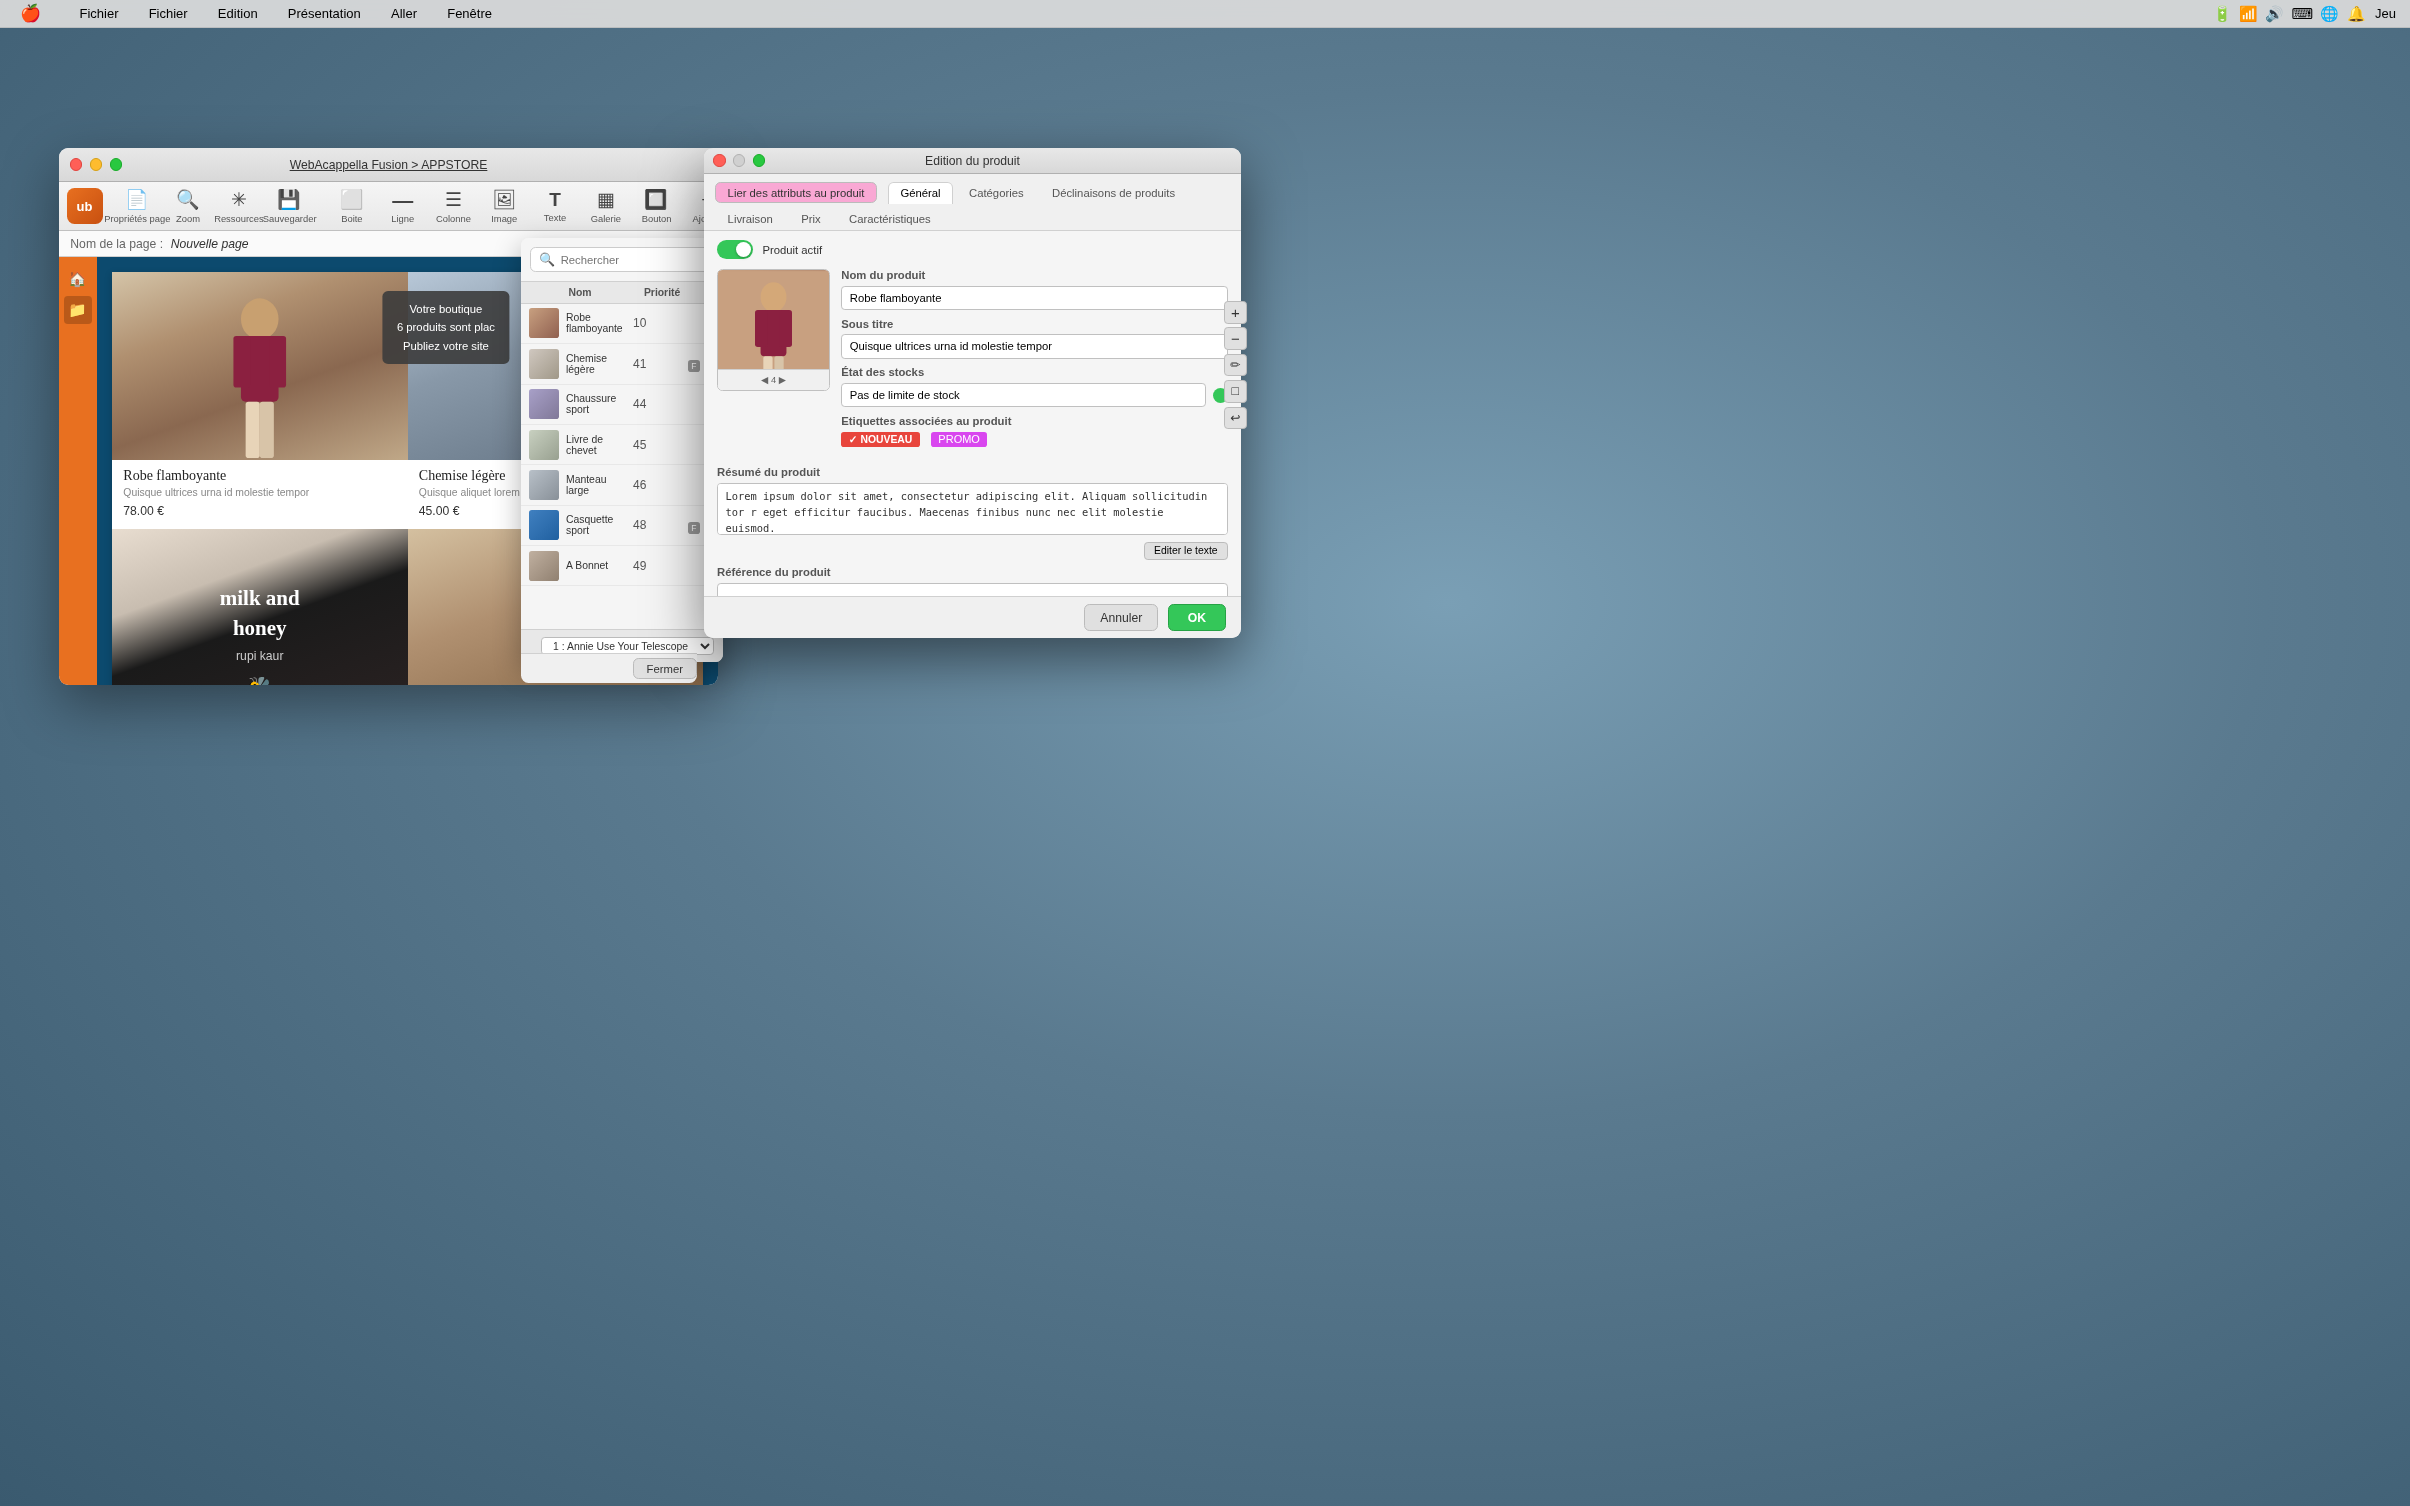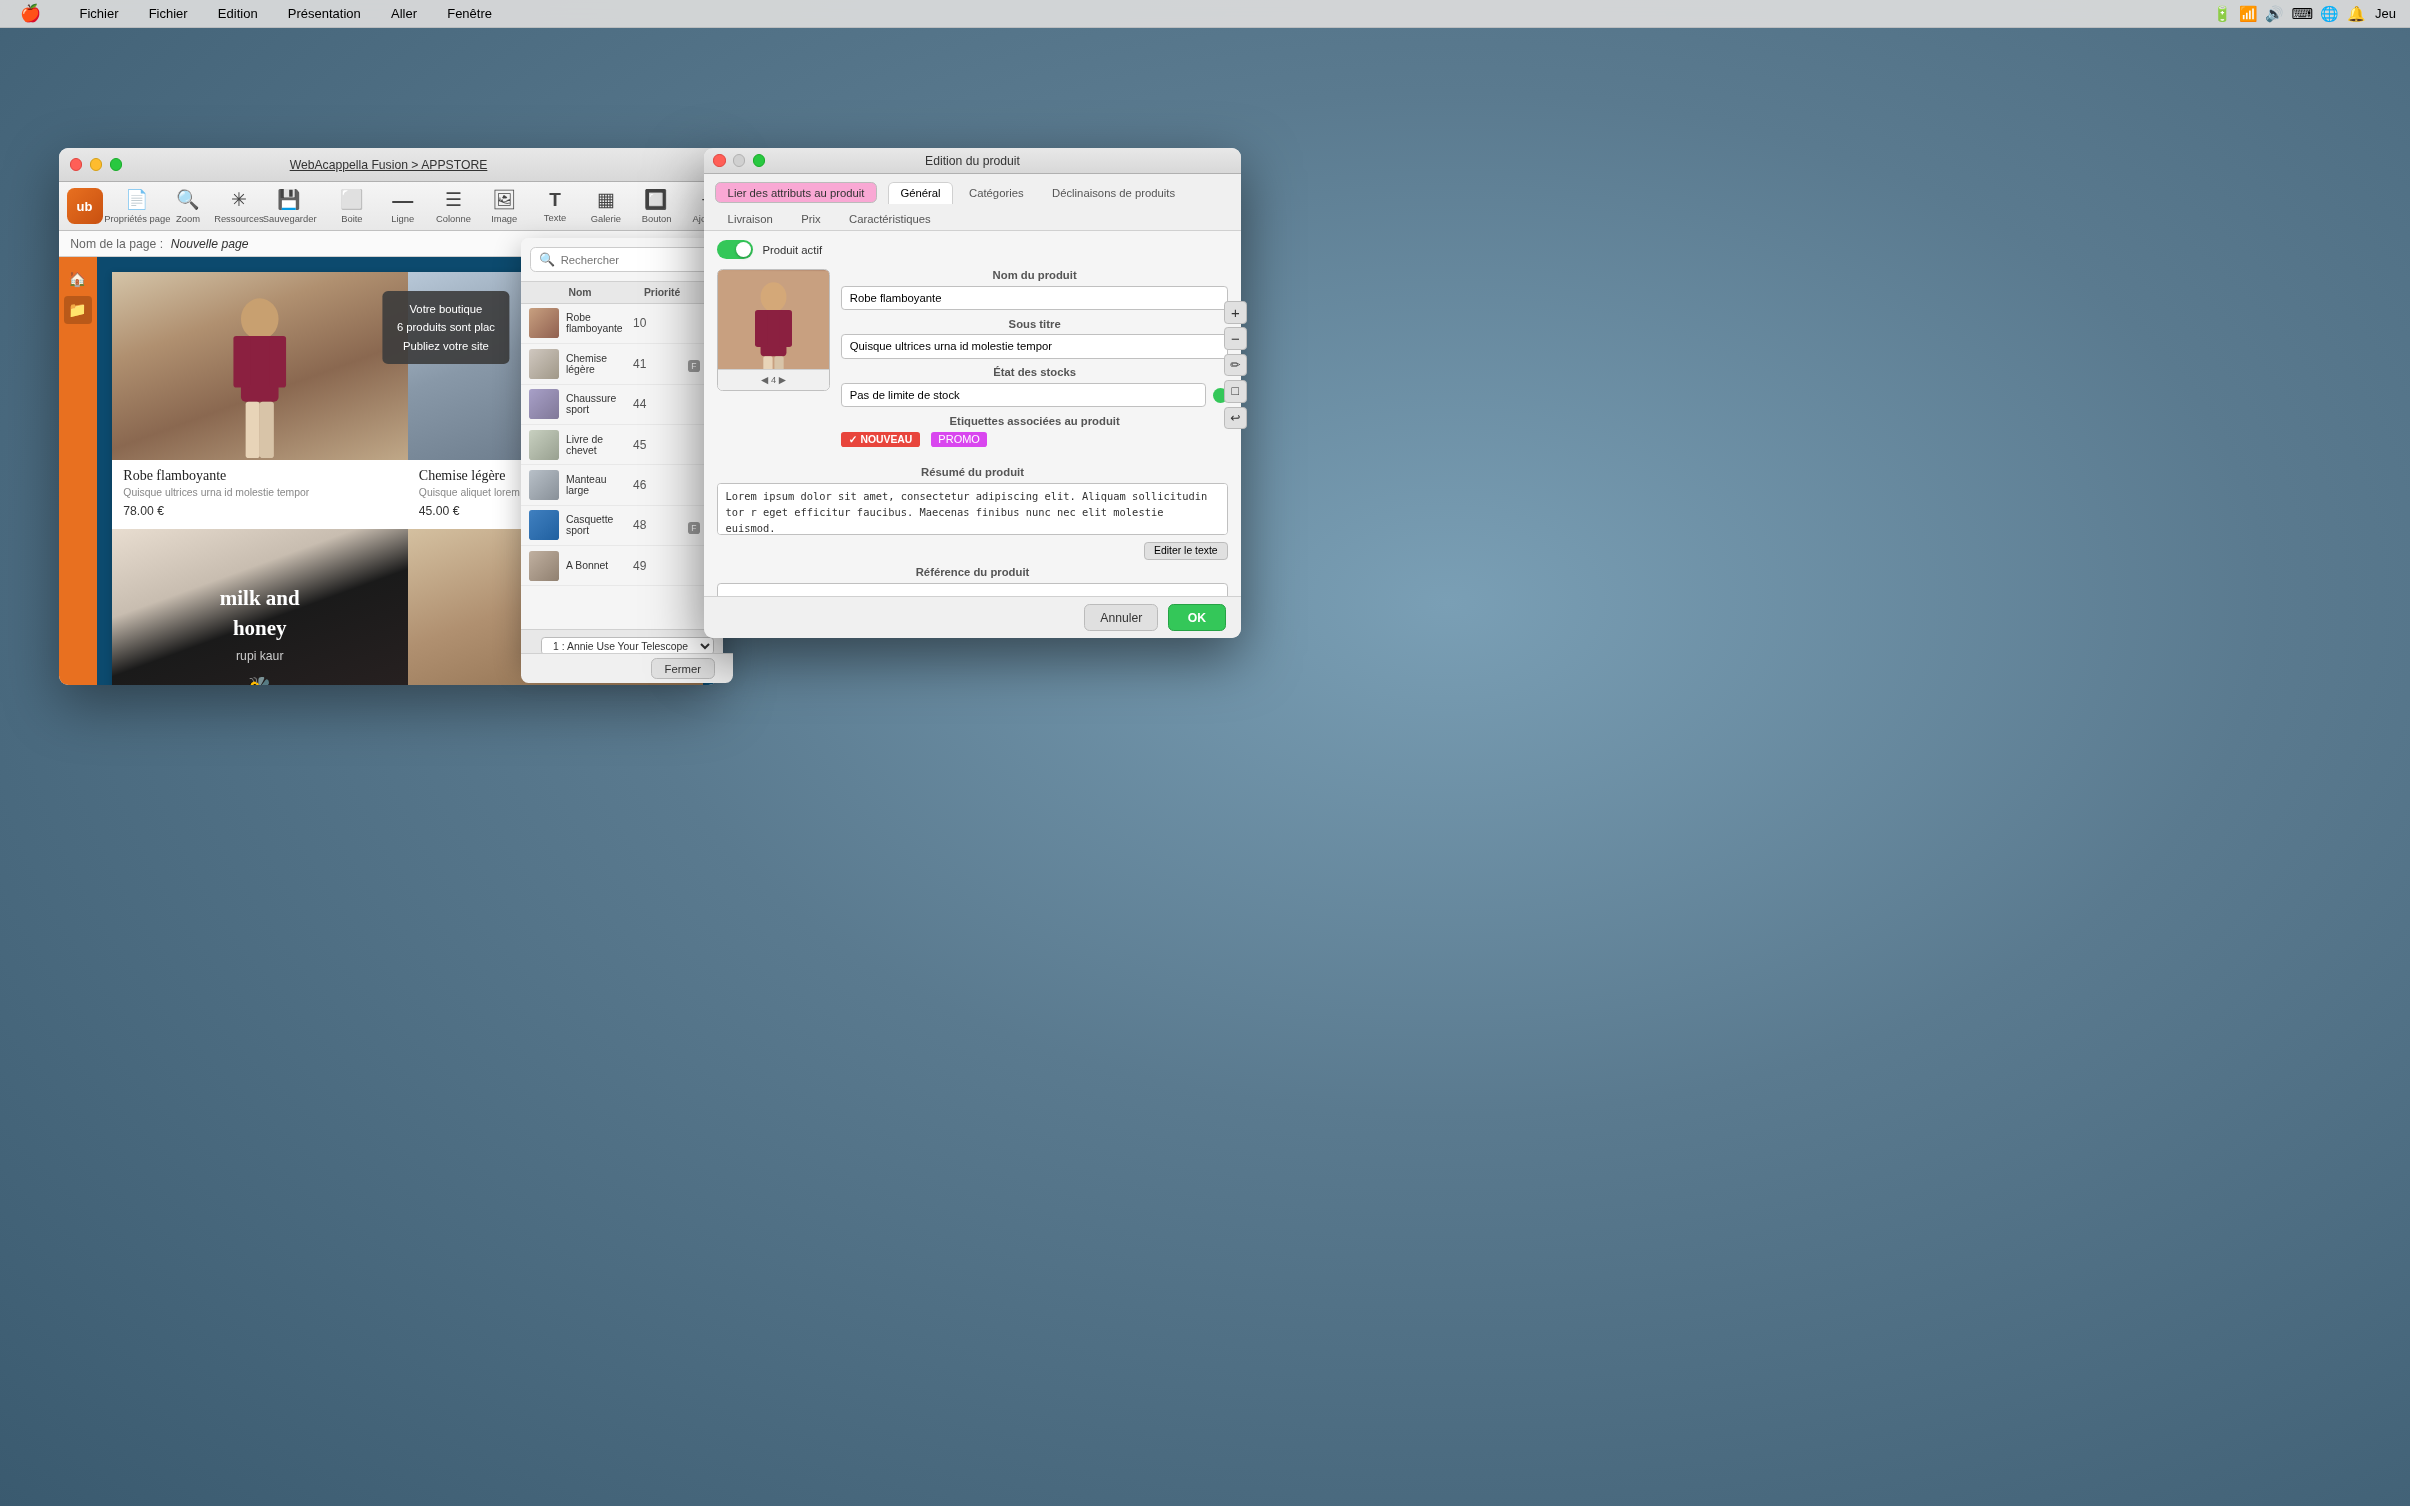--- a/index.html
+++ b/index.html
@@ -483,21 +483,20 @@
 
     .product-fields {
       flex: 1;
     }
 
     .section-title {
       font-size: 11.3px;
       color: #555;
       font-weight: 600;
       margin-bottom: 4.7px;
-      text-align: center;
     }
 
     
     .stock-row {
       display: flex;
       align-items: center;
       gap: 7.5px;
       margin-bottom: 7.5px;
     }
     .stock-input {
@@ -989,21 +988,21 @@
     <div class="section-title">Description du produit</div>
     
   </div>
 
   <div class="edit-footer">
     <button class="btn-annuler">Annuler</button>
     <button class="btn-ok">OK</button>
   </div>
 </div>
 
-<div style="position:absolute;top:653px;left:521px;z-index:25;background:#f0f0f0;border-top:0.9px solid #d0d0d0;width:212px;height:30px;display:flex;align-items:center;justify-content:flex-end;padding:0 18px;border-radius:0 0 7.5px 7.5px;">
+<div style="position:absolute;top:653px;left:521px;z-index:25;background:#f0f0f0;border-top:0.9px solid #d0d0d0;width:176px;height:30px;display:flex;align-items:center;justify-content:flex-end;padding:0 0;border-radius:0 0 7.5px 7.5px;">
   <button class="btn-fermer">Fermer</button>
 </div>
 
 <div style="position:absolute;top:301px;left:1224px;z-index:35;display:flex;flex-direction:column;gap:3.8px;">
   <div class="zoom-btn">+</div>
   <div class="zoom-btn">−</div>
   <div class="zoom-btn" style="font-size:12.2px;">✏</div>
   <div class="zoom-btn" style="font-size:12.2px;">□</div>
   <div class="zoom-btn" style="font-size:12.2px;">↩</div>
 </div>

